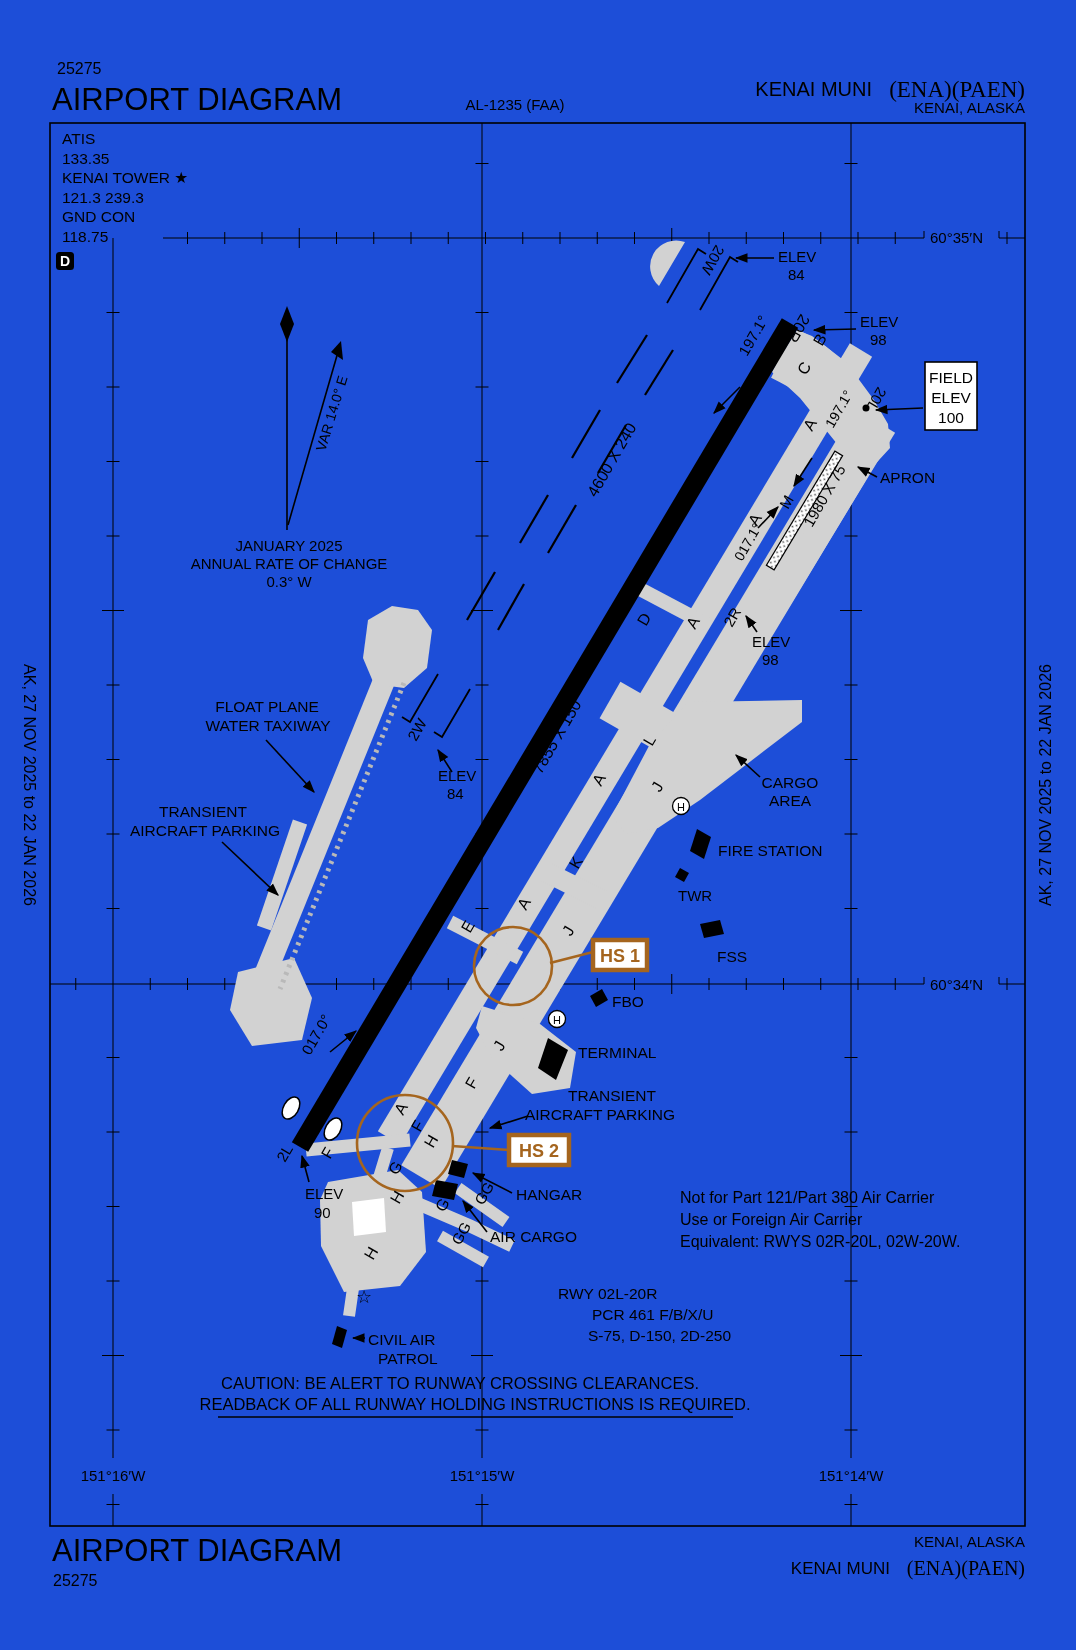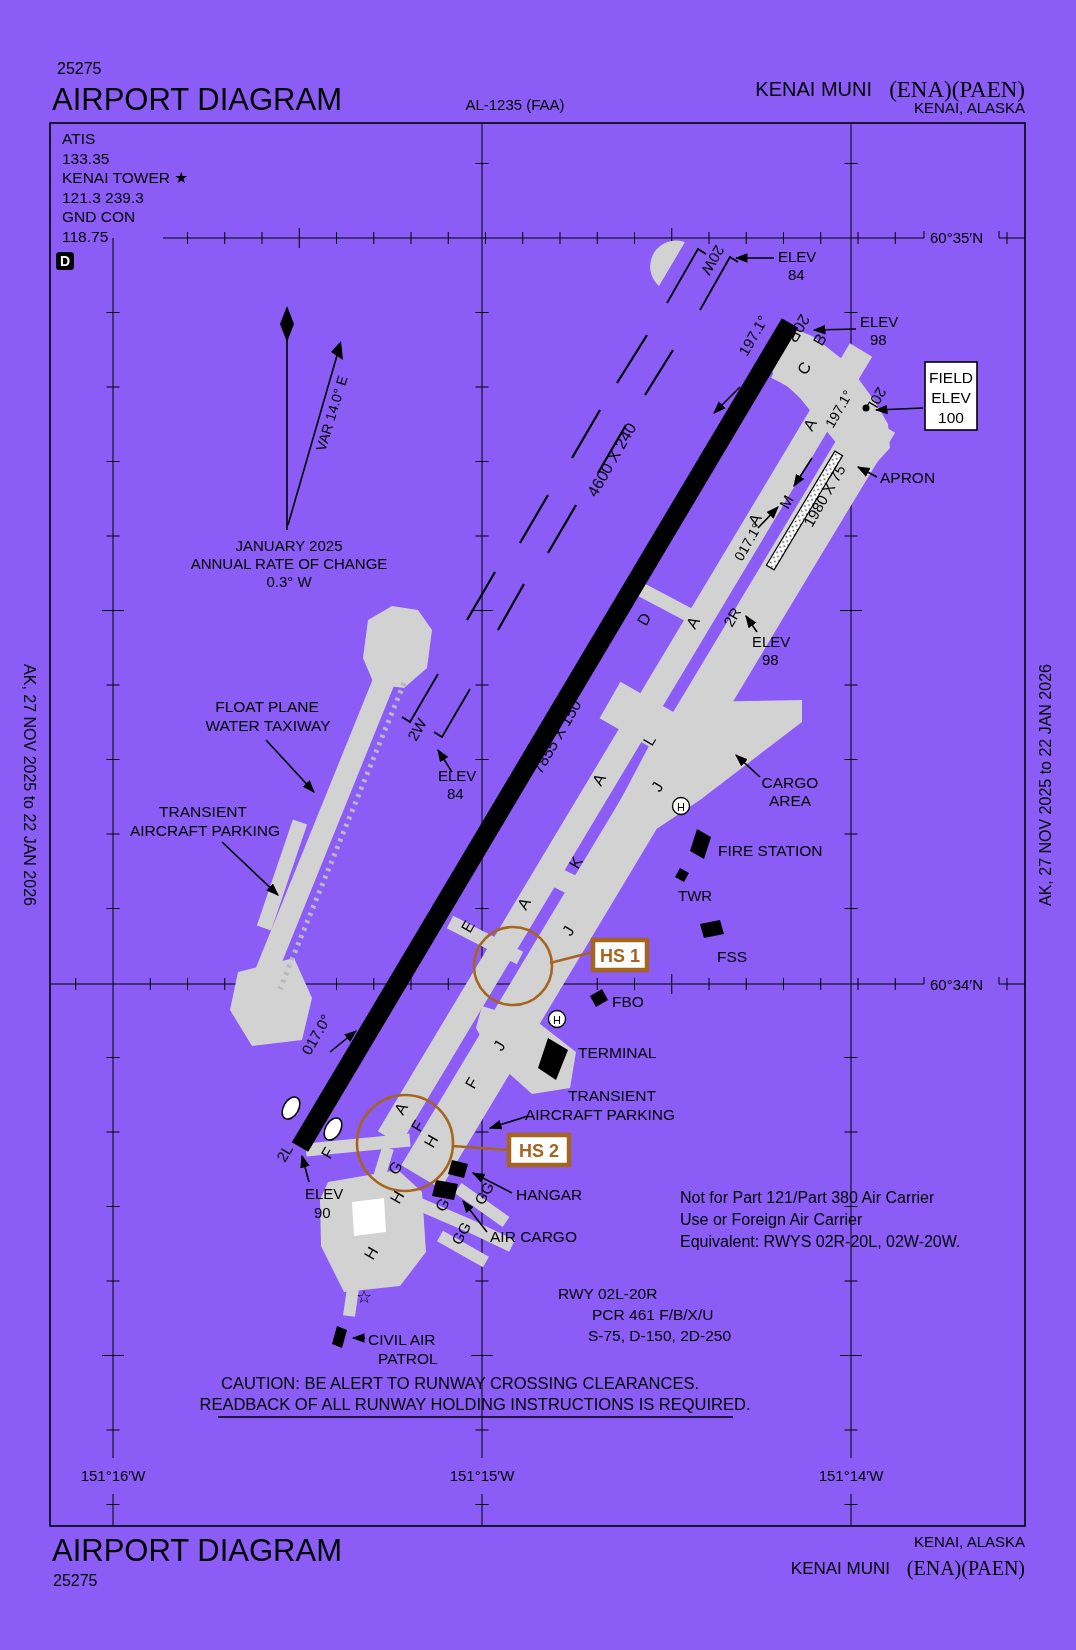--- a/index.html
+++ b/index.html
@@ -1,16 +1,16 @@
 <!DOCTYPE html>
 <html><head>
 <meta charset="utf-8">
 <style>
   html,body{margin:0;padding:0;background:#fff;}
-  .page{width:1076px;height:1650px;position:relative;background:#8b5cf6;
+  .page{width:1076px;height:1650px;position:relative;background:#1d4ed8;
         font-family:"Liberation Sans","DejaVu Sans",sans-serif;}
   svg text{font-family:"Liberation Sans","DejaVu Sans",sans-serif;}
   svg .serif{font-family:"Liberation Serif","DejaVu Serif",serif;}
 </style>
 </head>
 <body>
 
 <div class="page">
 <svg id="chart" viewBox="0 0 1076 1650" width="1076" height="1650" xmlns="http://www.w3.org/2000/svg">
 

